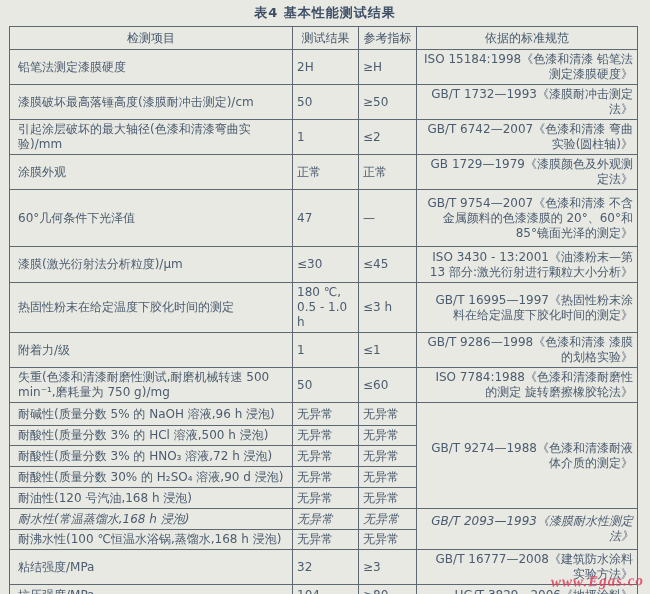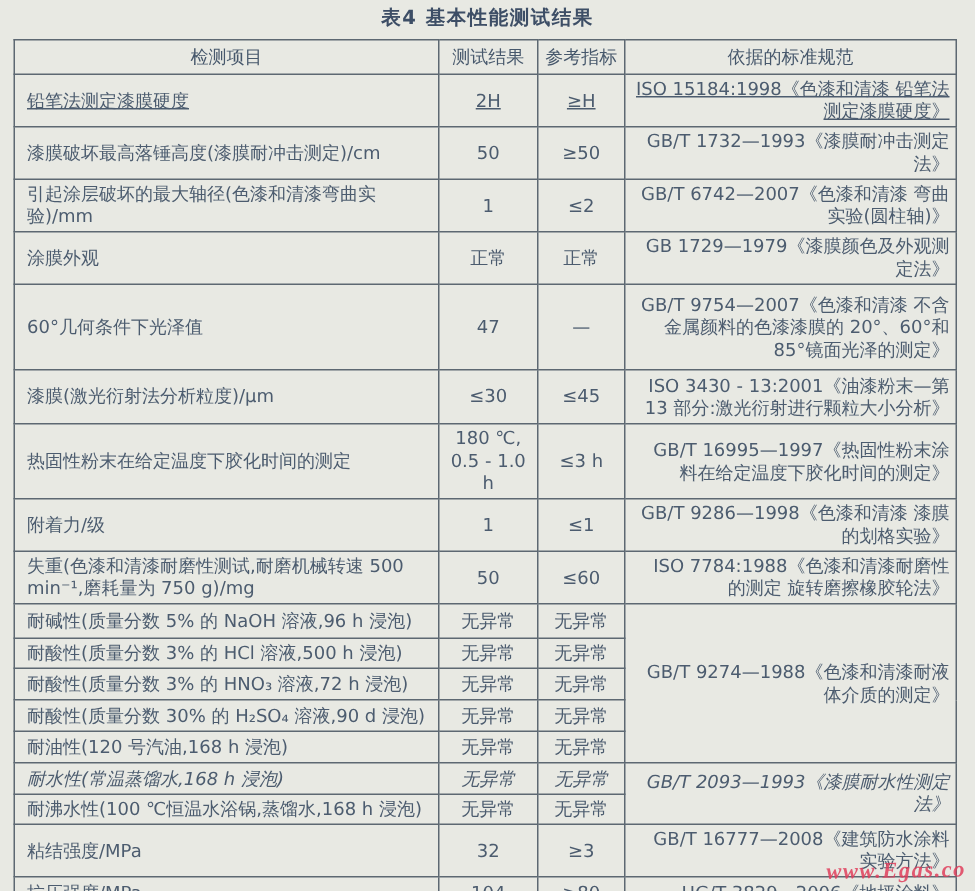--- a/index.html
+++ b/index.html
@@ -37,21 +37,21 @@
     vertical-align: middle;
     overflow: hidden;
   }
   .results thead th {
     text-align: center;
     height: 18px;
     color: #47586c;
     margin-top: 20px;
   }
   td.c-item { text-align: left; padding-left: 8px; }
-  td.c-center { text-align: center; white-space: pre-line; }
+  td.c-center { white-space: pre-line; }
   td.c-std { text-align: right; padding-left: 7px; }
   .watermark {
     position: absolute;
     right: 6px;
     bottom: 4px;
     font-family: "Liberation Serif", "DejaVu Serif", serif;
     font-style: italic;
     font-weight: bold;
     font-size: 15px;
     letter-spacing: 1px;
@@ -75,21 +75,21 @@
     </colgroup>
     <thead>
       <tr>
         <th>检测项目</th>
         <th>测试结果</th>
         <th>参考指标</th>
         <th>依据的标准规范</th>
       </tr>
     </thead>
     <tbody>
-        <tr style="height: 34px; text-decoration: underline;">
+        <tr style="height: 34px;">
           <td class="c-item">铅笔法测定漆膜硬度</td>
           <td class="c-center">2H</td>
           <td class="c-center">≥H</td>
           <td class="c-std">ISO 15184:1998《色漆和清漆  铅笔法测定漆膜硬度》</td>
         </tr>
         <tr style="height: 31px;">
           <td class="c-item">漆膜破坏最高落锤高度(漆膜耐冲击测定)/cm</td>
           <td class="c-center">50</td>
           <td class="c-center">≥50</td>
           <td class="c-std">GB/T 1732—1993《漆膜耐冲击测定法》</td>

